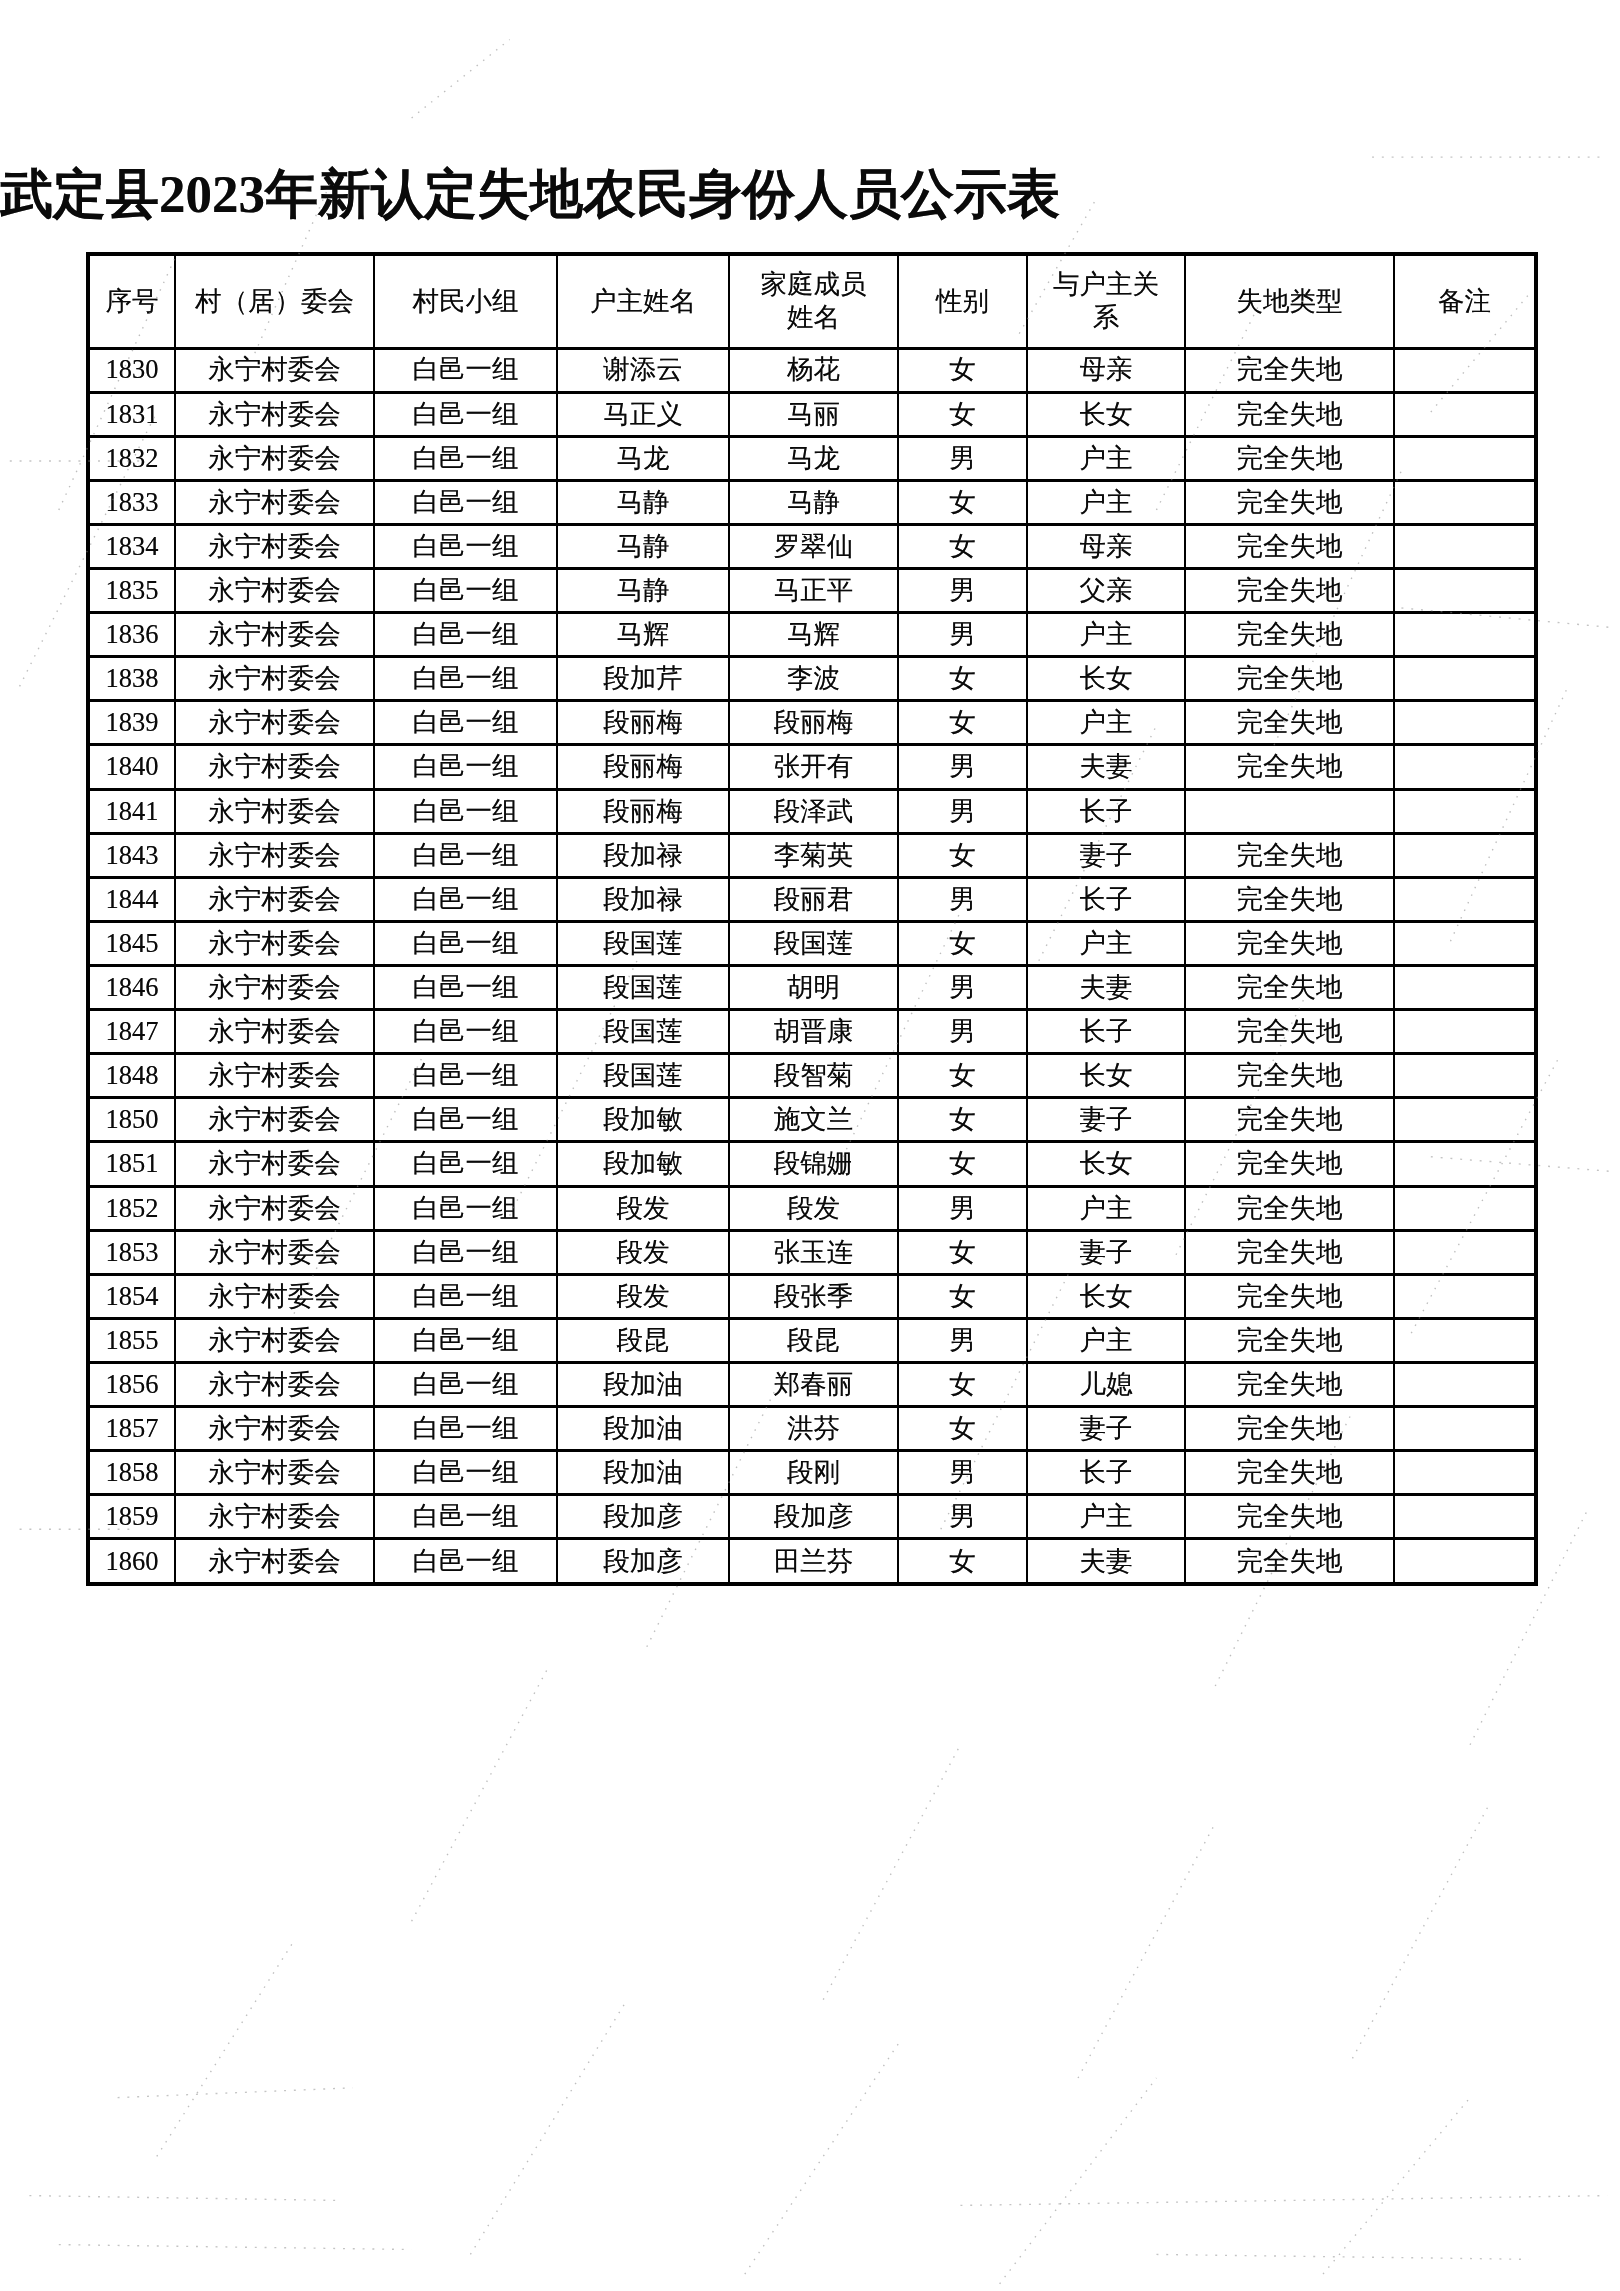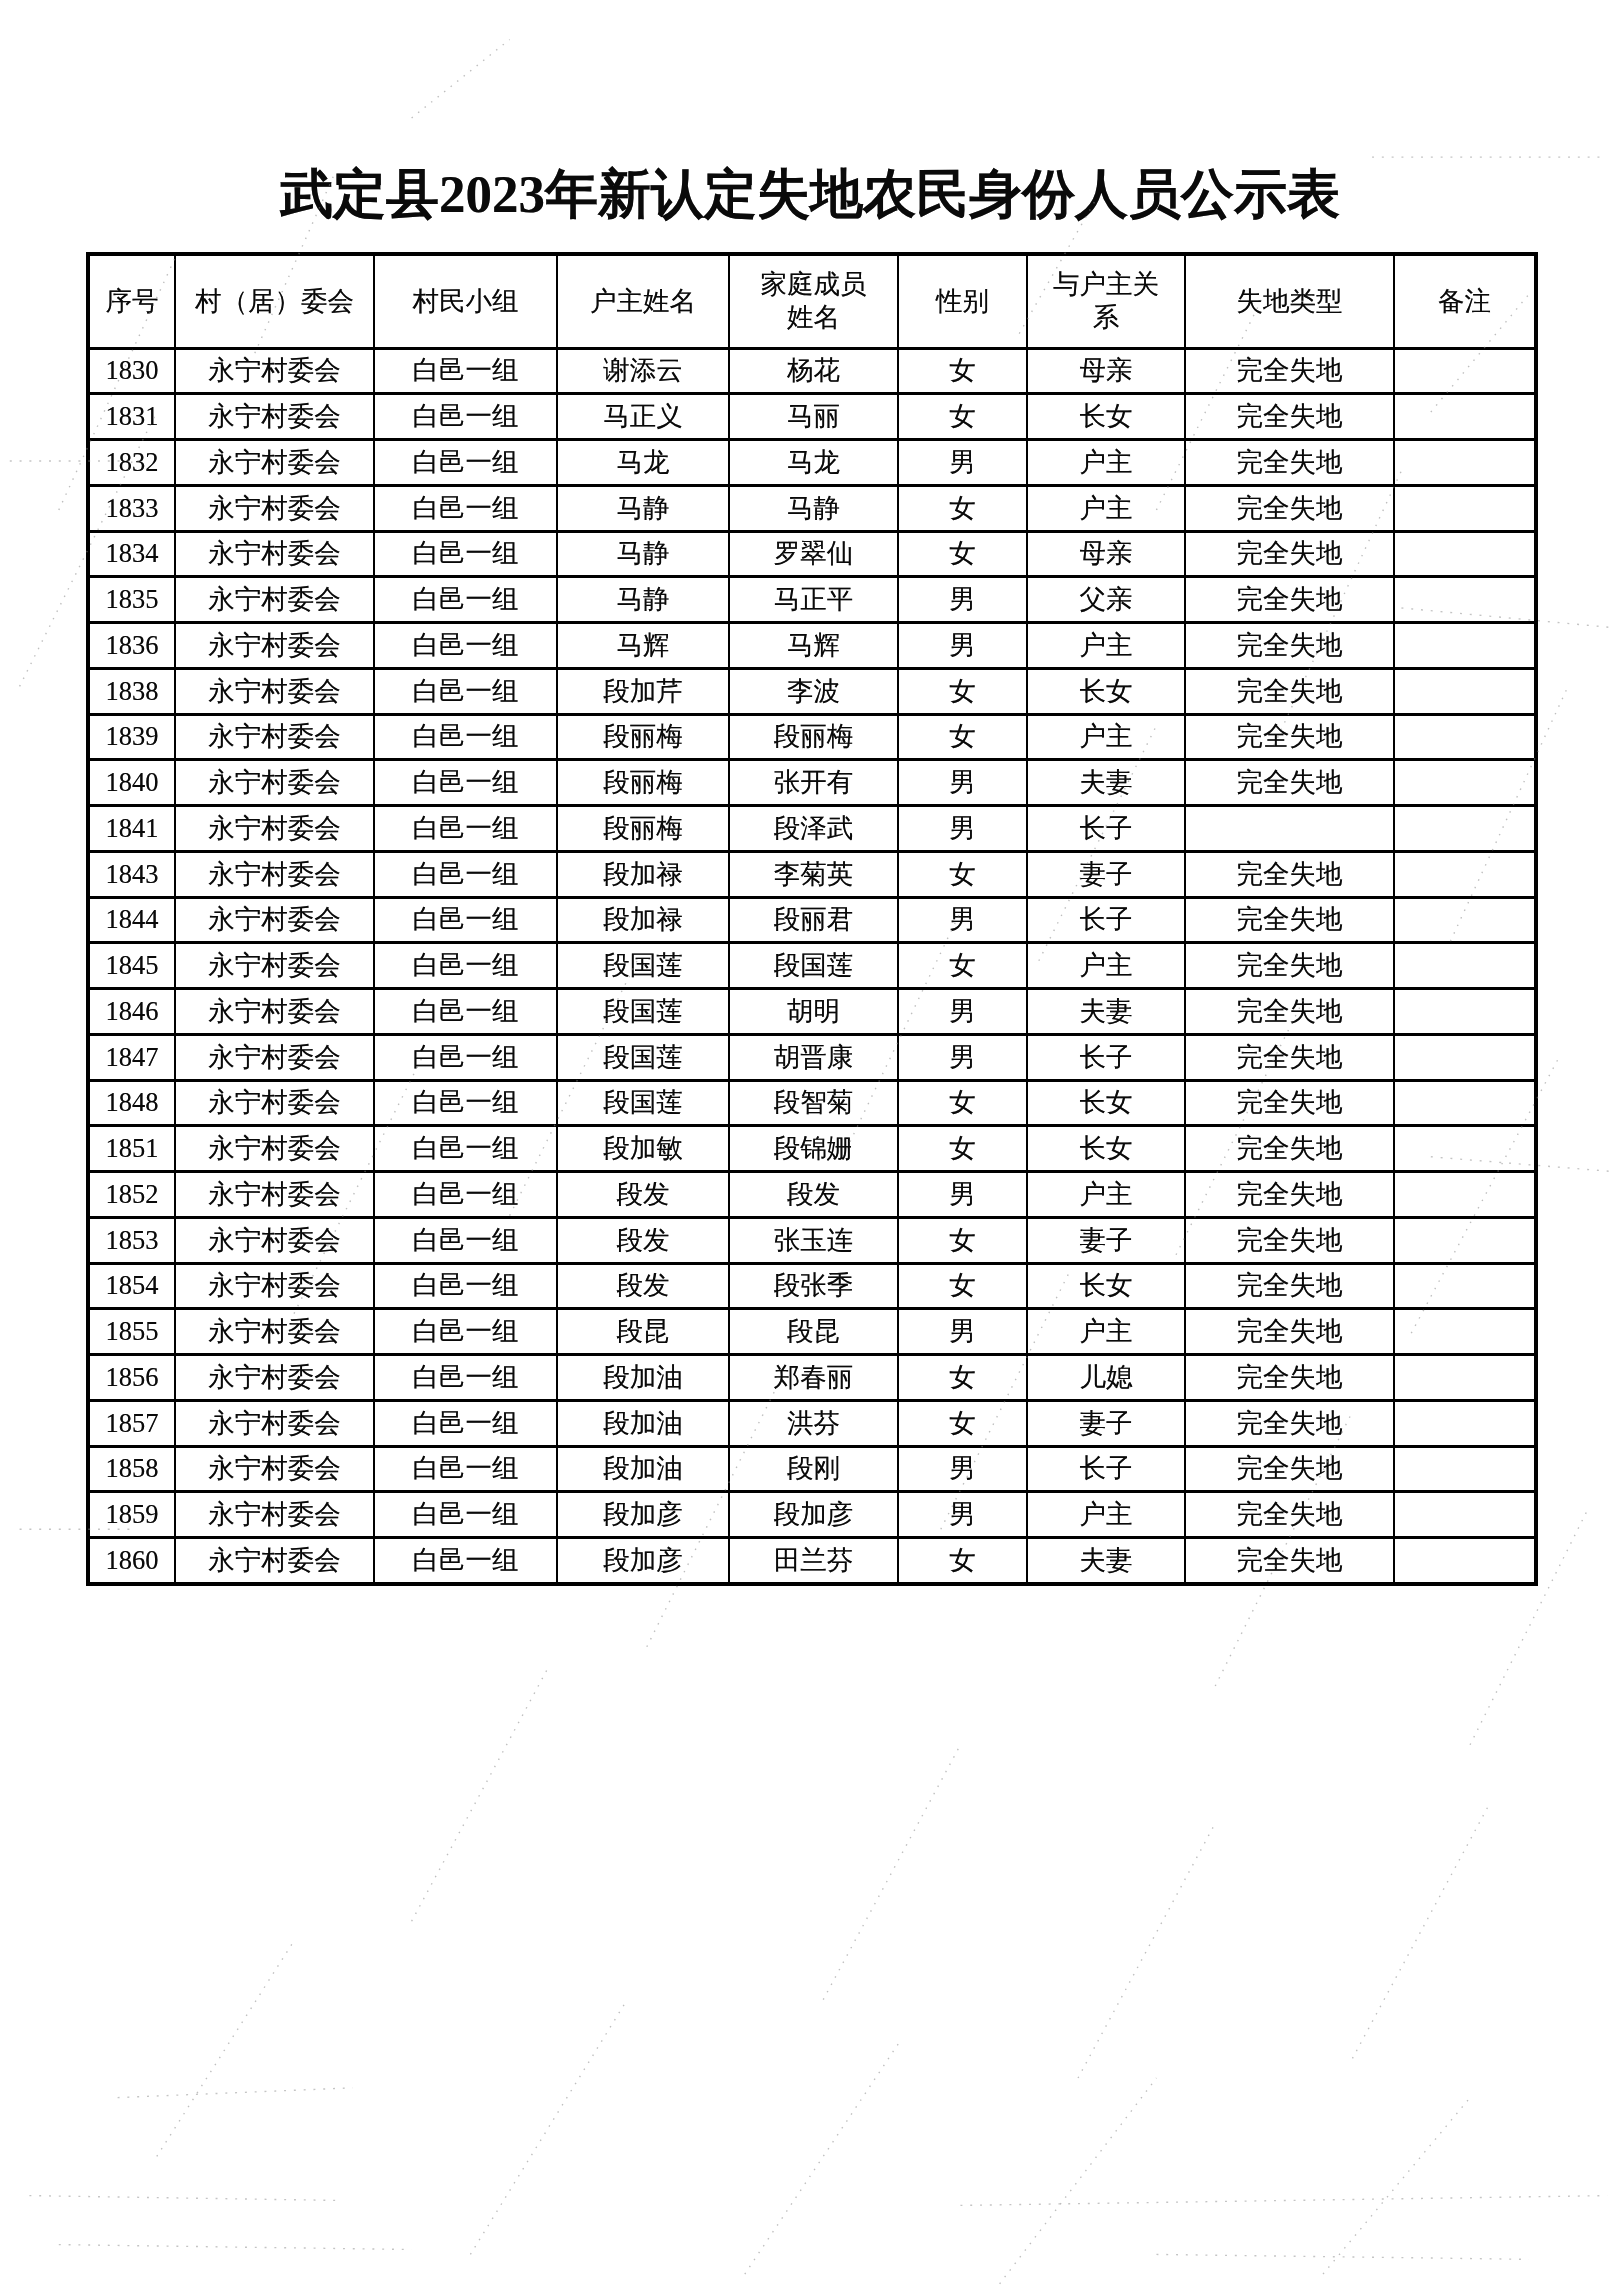--- a/index.html
+++ b/index.html
@@ -9,21 +9,21 @@
     background:#ffffff;
     margin:0 auto;
     overflow:hidden;
     font-family:"Liberation Serif","DejaVu Serif",serif;
     color:#0a0a0a;
   }
   .doc-title{
     position:absolute;
     top:159px;left:0;
     width:100%;
-    text-align:center;
+    text-align:left;
     font-size:53px;
     font-weight:bold;
     letter-spacing:0px;
     white-space:nowrap;
   }
   table.notice{
     position:absolute;
     left:86px;top:252px;
     width:1448px;height:1334px;
     border-collapse:collapse;
@@ -264,20 +264,31 @@
           <td></td>
         </tr>
         <tr>
           <td>1848</td>
           <td>永宁村委会</td>
           <td>白邑一组</td>
           <td>段国莲</td>
           <td>段智菊</td>
           <td>女</td>
           <td>长女</td>
+          <td>完全失地</td>
+          <td></td>
+        </tr>
+        <tr>
+          <td>1850</td>
+          <td>永宁村委会</td>
+          <td>白邑一组</td>
+          <td>段加敏</td>
+          <td>施文兰</td>
+          <td>女</td>
+          <td>妻子</td>
           <td>完全失地</td>
           <td></td>
         </tr>
         <tr>
           <td>1851</td>
           <td>永宁村委会</td>
           <td>白邑一组</td>
           <td>段加敏</td>
           <td>段锦姗</td>
           <td>女</td>

